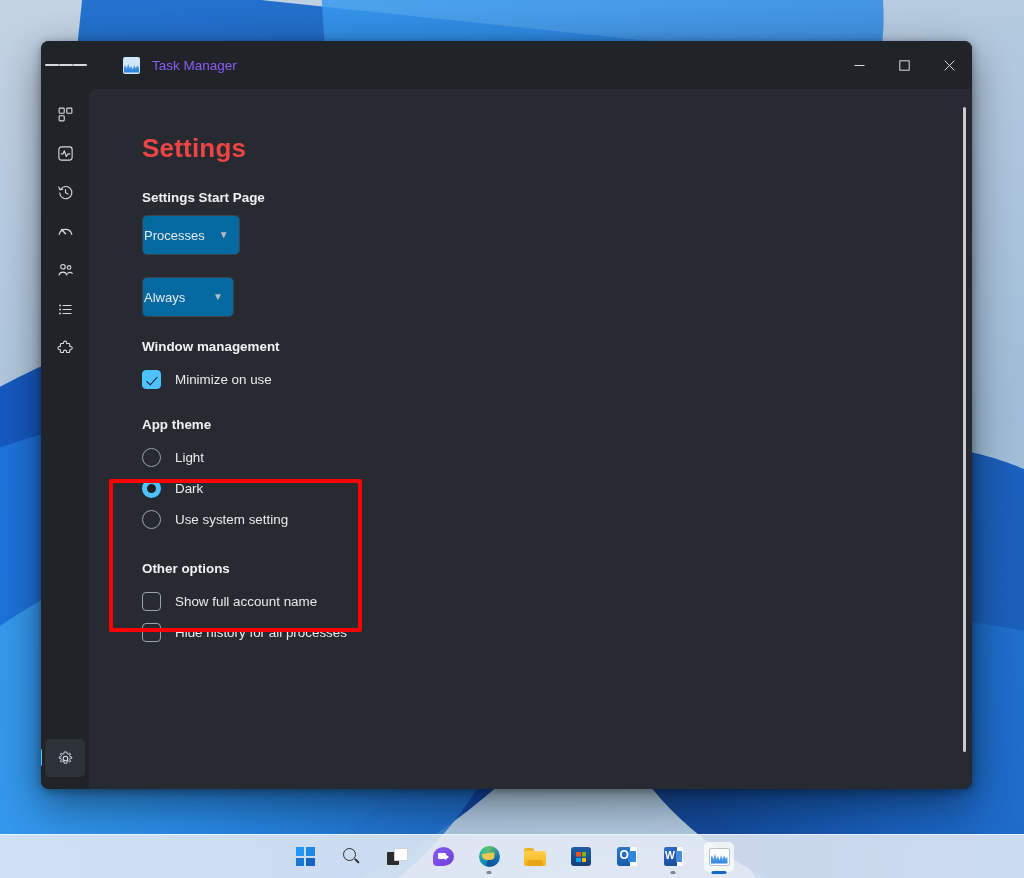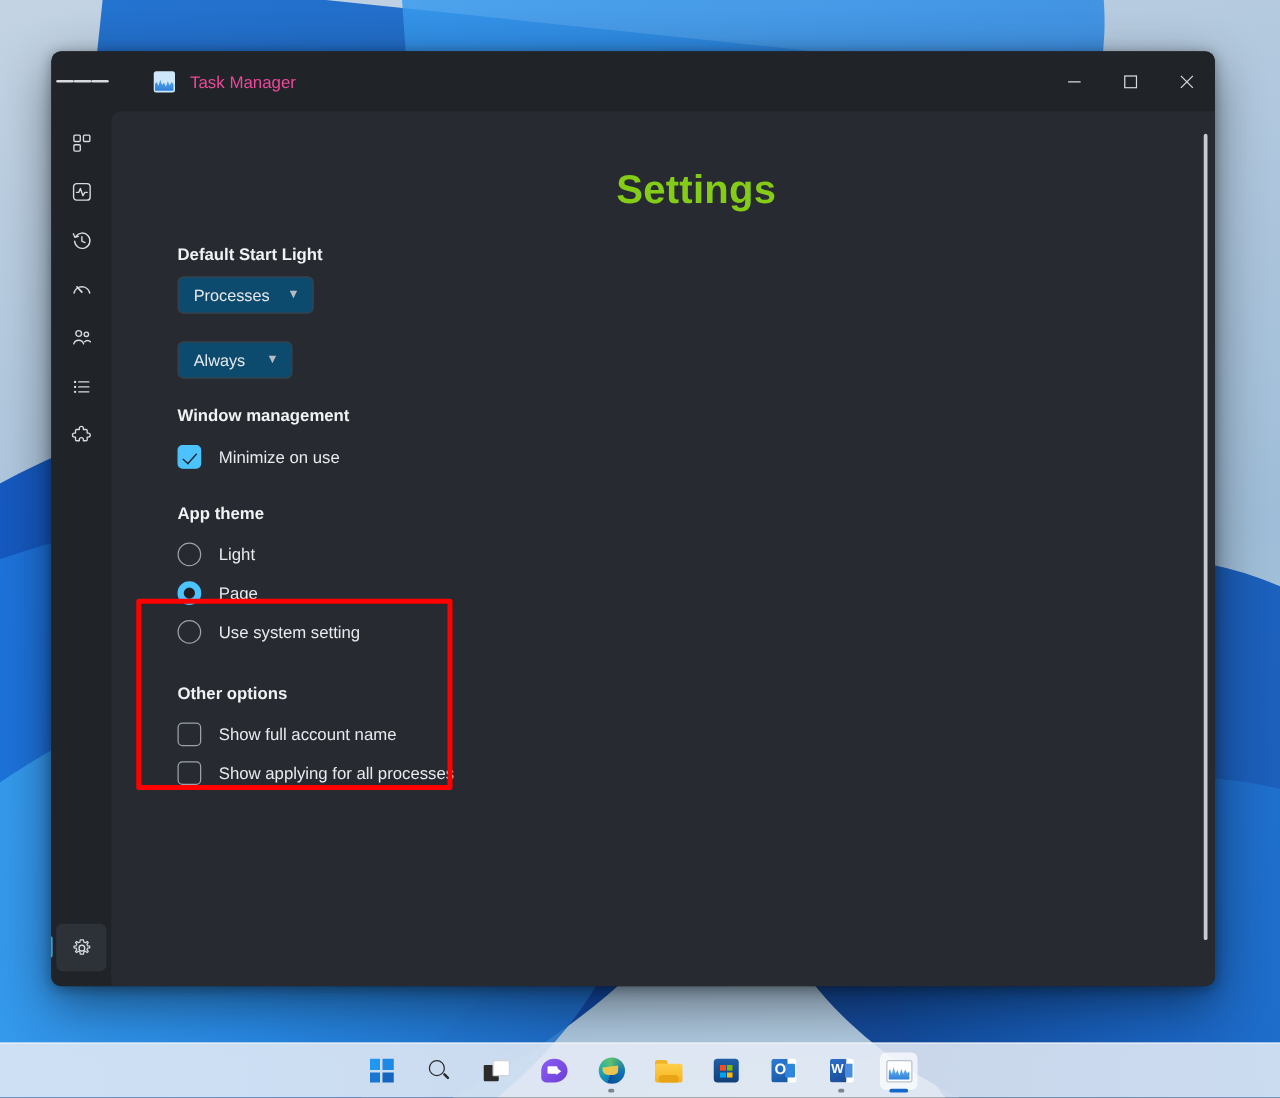--- a/index.html
+++ b/index.html
@@ -138,21 +138,21 @@
     content: "";
     position: absolute;
     left: 1px; right: 1px; bottom: 1px;
     height: 10px;
     background:
       linear-gradient(to top, #2b7ed8 0%, #57a8ef 100%);
     clip-path: polygon(0% 100%,0% 45%,10% 30%,18% 60%,28% 12%,38% 55%,48% 35%,58% 70%,68% 25%,78% 58%,88% 30%,100% 50%,100% 100%);
   }
   #app-title {
     margin-left: 12px;
-    color: #ec4899;
+    color: #8b5cf6;
     font-size: 13.5px;
   }
 
   
   #searchbox {
     position: absolute;
     left: 355px; top: 50px;
     width: 330px; height: 30px;
     background: #2b3036;
     border: 1px solid #3a4148;
@@ -233,45 +233,44 @@
     position: relative;
     overflow: hidden;
   }
   #content-scroll {
     position: absolute;
     inset: 0;
     padding: 44px 0 0 53px;
     overflow: hidden;
   }
   #page-title {
-    color: #84cc16;
-    font-size: 32px;
+    color: #ef4444;
+    font-size: 26px;
     font-weight: bold;
     letter-spacing: .2px;
     margin-bottom: 26px;
-    text-align: center;
   }
   .group-label {
     color: #f0f2f4;
     font-size: 13.4px;
     font-weight: bold;
     margin-bottom: 10px;
   }
   .section { margin-bottom: 22px; }
 
   
   .dropdown {
     display: inline-flex;
     align-items: center;
     justify-content: space-between;
-    height: 30px;
-    background: #0c4a6e;
+    height: 40px;
+    background: #0369a1;
     border: 1px solid #3b4249;
     border-radius: 5px;
-    padding: 0 10px 0 12px;
+    padding: 0 10px 0 1px;
     color: #e6e9ec;
     font-size: 13px;
     cursor: pointer;
     min-width: 92px;
     gap: 14px;
   }
   .chev { color: #b6bcc3; font-size: 10px; line-height: 1; }
 
   
   .opt-row {
@@ -712,21 +711,21 @@
           </svg>
         </div>
       </div>
 
       <div id="content">
         <div id="content-scroll">
 
           <div id="page-title">Settings</div>
 
           <div class="section">
-            <div class="group-label">Default Start Light</div>
+            <div class="group-label">Settings Start Page</div>
             <div class="dropdown">
               <span>Processes</span>
               <span class="chev">▼</span>
             </div>
           </div>
 
           <div class="section">
             <div class="dropdown">
               <span>Always</span>
               <span class="chev">▼</span>
@@ -747,40 +746,40 @@
           <div class="section" style="">
             <div class="group-label">App theme</div>
 
             <div class="opt-row">
               <span class="radio"></span>
               <span>Light</span>
             </div>
 
             <div class="opt-row">
               <span class="radio selected"></span>
-              <span>Page</span>
+              <span>Dark</span>
             </div>
 
             <div class="opt-row">
               <span class="radio"></span>
               <span>Use system setting</span>
             </div>
           </div>
 
           <div class="section" style="margin-top:26px;">
             <div class="group-label">Other options</div>
 
             <div class="opt-row">
               <span class="cbox"></span>
               <span>Show full account name</span>
             </div>
 
             <div class="opt-row">
               <span class="cbox"></span>
-              <span>Show applying for all processes</span>
+              <span>Hide history for all processes</span>
             </div>
 
           </div>
 
         </div>
 
         <div id="vscroll"></div>
       </div>
     </div>
   </div>

